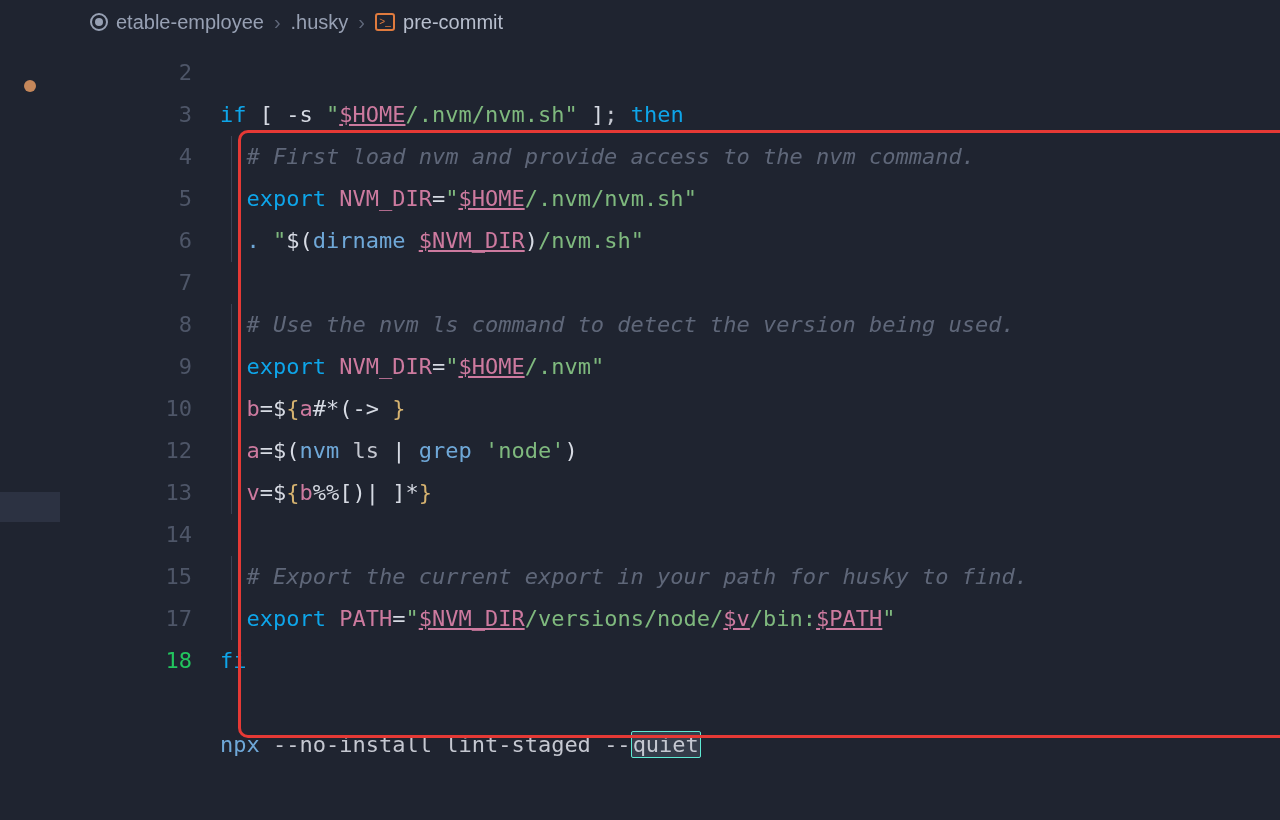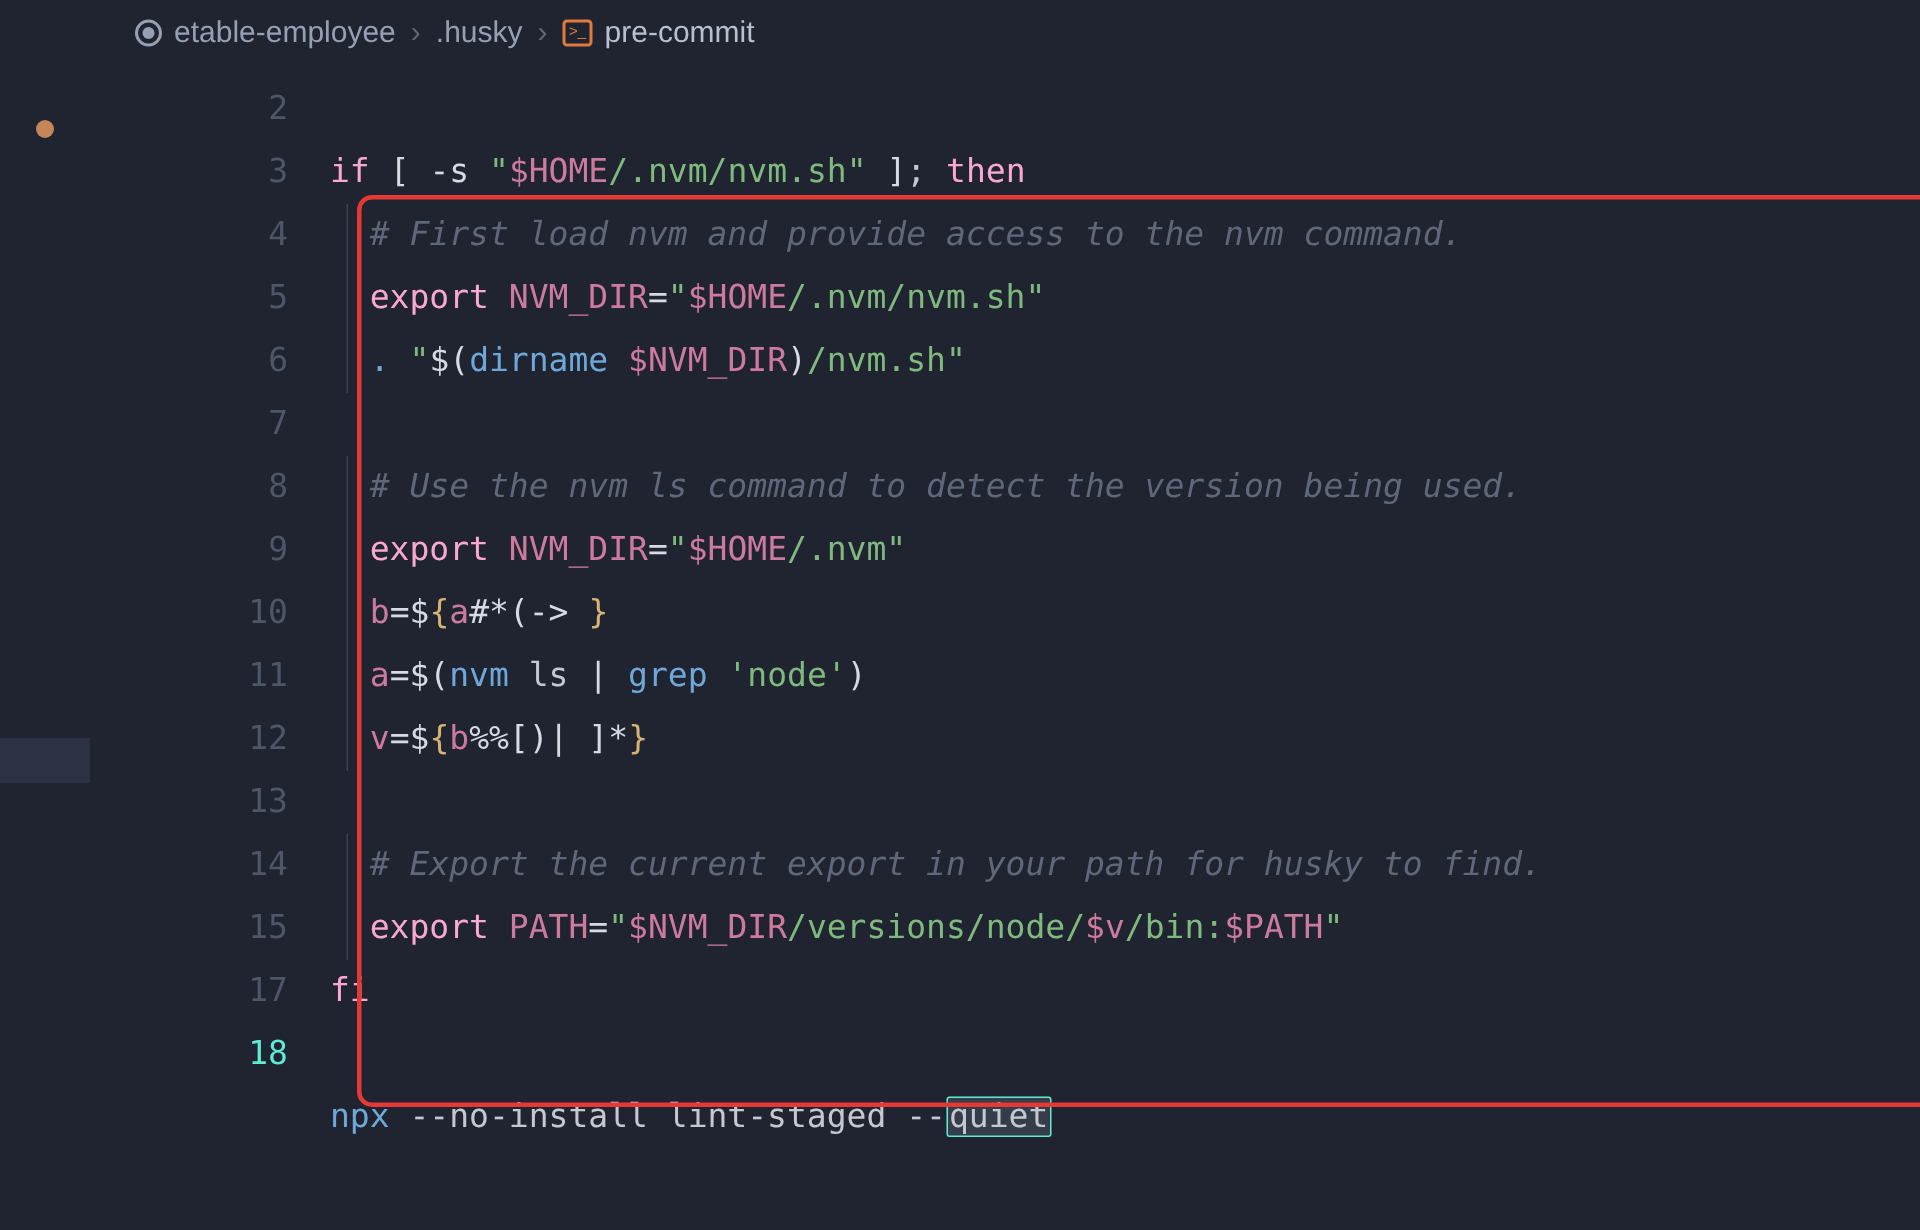--- a/index.html
+++ b/index.html
@@ -41,49 +41,49 @@
   }
   .crumb-file { color: #b8bfce; }
 
   .editor { flex: 1; display: flex; position: relative; padding-top: 8px; }
   .gutter {
     width: 160px; text-align: right;
     color: #4e5668; padding-right: 28px;
     user-select: none;
   }
   .gutter .ln { height: 42px; line-height: 42px; font-size: 22px; }
-  .gutter .ln.current { color: #5eead4; }
+  .gutter .ln.current { color: #22c55e; }
 
   .code { flex: 1; position: relative; }
   .code-line {
     height: 42px; line-height: 42px; white-space: pre;
     font-variant-ligatures: none;
     position: relative;
   }
   .code-line .indent-guide {
     position: absolute; left: 11px; top: 0; bottom: 0;
     border-left: 1px solid #3a4153;
   }
 
   .highlight-box {
     position: absolute;
     border: 3px solid #e53935; border-radius: 10px;
     pointer-events: none;
     left: 178px; top: 86px; width: 1090px; height: 608px;
   }
 
   
-  .kw   { color: #f9a8d4; margin-top: 24px; }   
+  .kw   { color: #0ea5e9; margin-top: 24px; }   
   .op   { color: #d6dae3; }   
   .var  { color: #cd7a9f; text-align: right; }   
   .str  { color: #7fb97e; }   
   .cmt  { color: #5f6779; font-style: italic; margin-top: 44px; }
   .cmd  { color: #6fa8d8; }   
   .punc { color: #c5c8d1; }
-  .interp-var { color: #cd7a9f; }
+  .interp-var { color: #cd7a9f; text-decoration: underline; }
   .orange-brace { color: #d6b370; }
   .word-hi {
     background: rgba(120,130,150,0.25);
     border: 1px solid #5eead4;
     border-radius: 2px;
     padding: 0 1px;
   }
 </style>
 </head>
 <body>
@@ -115,21 +115,20 @@
       <div class="gutter" id="gutter">
           <div class="ln">2</div>
           <div class="ln">3</div>
           <div class="ln">4</div>
           <div class="ln">5</div>
           <div class="ln">6</div>
           <div class="ln">7</div>
           <div class="ln">8</div>
           <div class="ln">9</div>
           <div class="ln">10</div>
-          <div class="ln">11</div>
           <div class="ln">12</div>
           <div class="ln">13</div>
           <div class="ln">14</div>
           <div class="ln">15</div>
           <div class="ln">17</div>
           <div class="ln current">18</div>
         </div>
       <div class="code" id="code">
           <div class="code-line"></div>
           <div class="code-line"><span class="kw">if </span><span class="op">[ </span><span class="op">-s </span><span class="str">"</span><span class="interp-var">$HOME</span><span class="str">/.nvm/nvm.sh</span><span class="str">"</span><span class="op"> ]</span><span class="punc">; </span><span class="kw">then</span></div>

